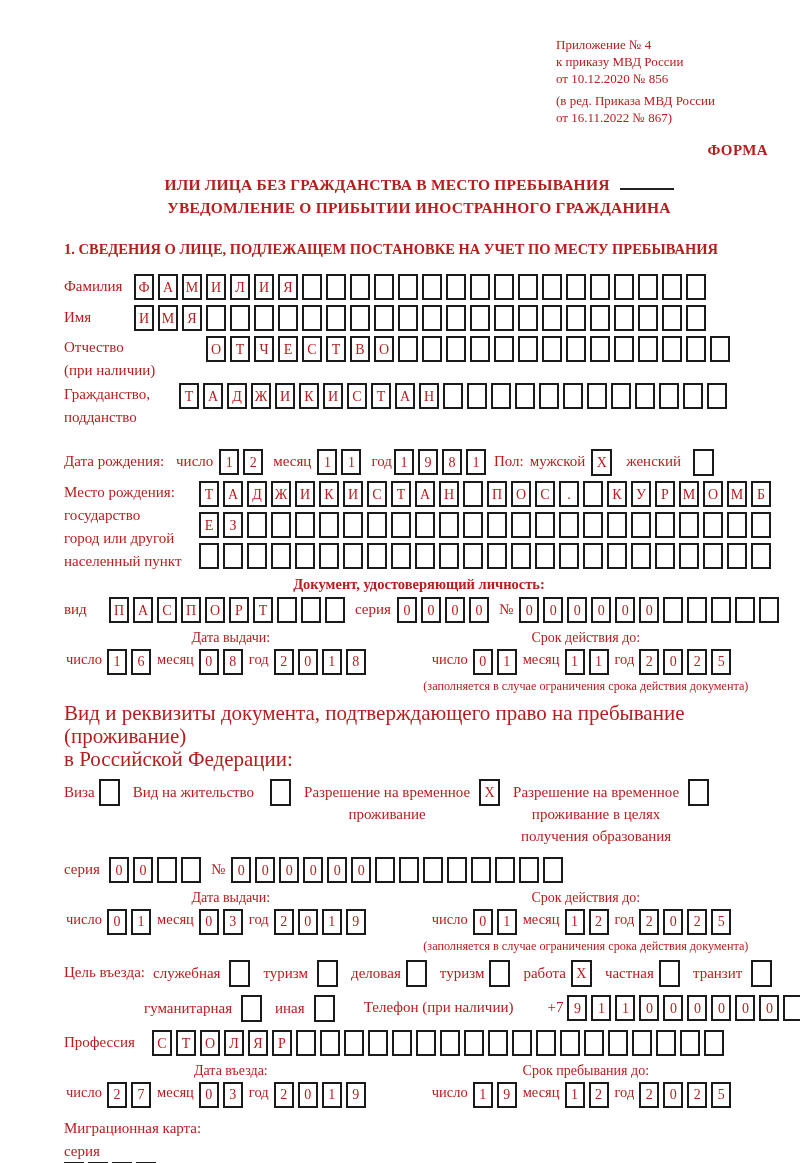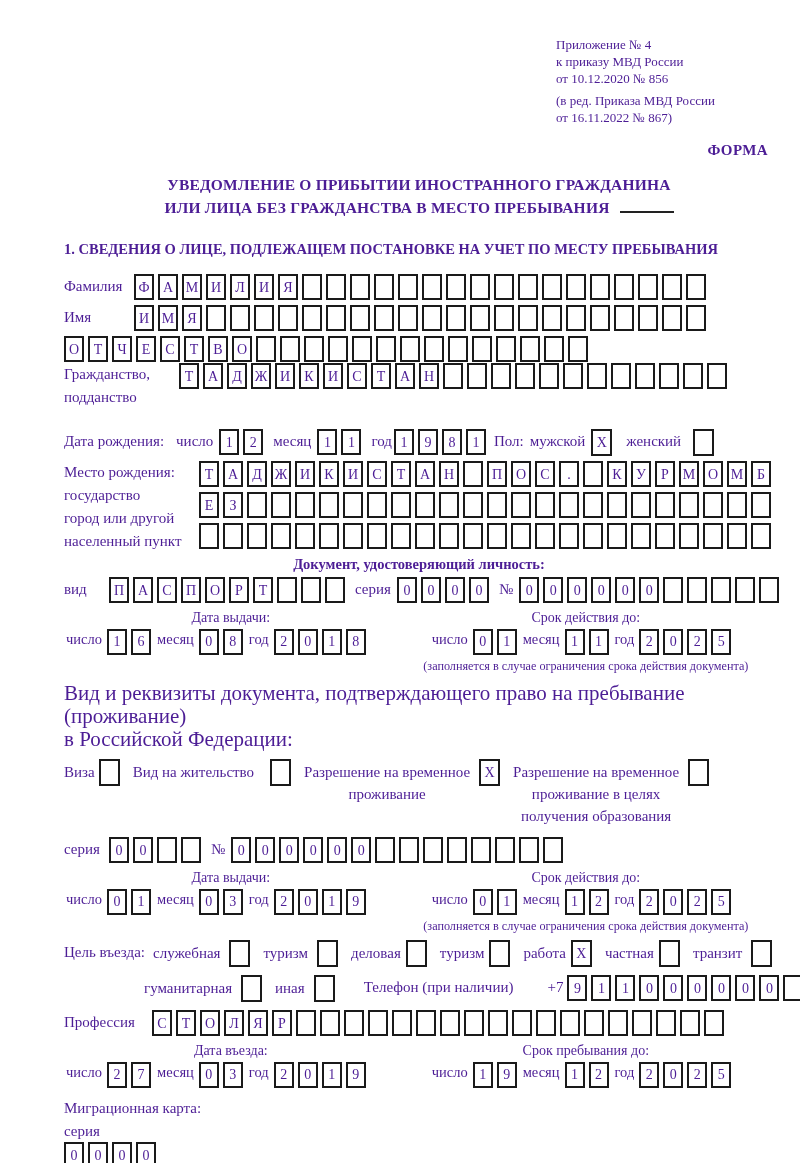--- a/index.html
+++ b/index.html
@@ -1,16 +1,16 @@
 <!DOCTYPE html>
 <html><head>
 <meta charset="utf-8">
 <style>
   html,body{margin:0;padding:0;background:#ffffff;}
-  .page{width:800px;height:1163px;background:#fff;color:#4c1d95;
+  .page{width:800px;height:1163px;background:#fff;color:#b91c1c;
         font-family:"Liberation Serif",serif;box-sizing:border-box;
         padding:36px 26px 10px 64px;overflow:hidden;position:relative;border-radius:11px;}
   
   .hdr{margin-left:492px;font-size:13px;line-height:17px;white-space:nowrap;}
   .hdr-gap{height:5px;}
   .forma{text-align:right;font-weight:bold;font-size:15px;margin-top:16px;padding-right:6px;letter-spacing:.4px;}
   .title{text-align:center;font-weight:bold;font-size:15.5px;line-height:23px;margin-top:14px;letter-spacing:.2px;}
   .blankline{display:inline-block;width:54px;border-bottom:2px solid #222;height:13px;margin-left:10px;}
   .sec{font-weight:bold;font-size:14.5px;margin-top:22px;margin-bottom:16px;}
   
@@ -53,24 +53,24 @@
     <div>Приложение № 4</div>
     <div>к приказу МВД России</div>
     <div>от 10.12.2020 № 856</div>
     <div class="hdr-gap"></div>
     <div>(в ред. Приказа МВД России</div>
     <div>от 16.11.2022 № 867)</div>
   </div>
   <div class="forma">ФОРМА</div>
 
   <div class="title">
-    <div>УВЕДОМЛЕНИЕ О ПРИБЫТИИ ИНОСТРАННОГО ГРАЖДАНИНА</div>
     <div>
       <span>ИЛИ ЛИЦА БЕЗ ГРАЖДАНСТВА В МЕСТО ПРЕБЫВАНИЯ</span><span class="blankline"></span>
     </div>
+    <div>УВЕДОМЛЕНИЕ О ПРИБЫТИИ ИНОСТРАННОГО ГРАЖДАНИНА</div>
   </div>
 
   <div class="sec">1. СВЕДЕНИЯ О ЛИЦЕ, ПОДЛЕЖАЩЕМ ПОСТАНОВКЕ НА УЧЕТ ПО МЕСТУ ПРЕБЫВАНИЯ</div>
 
   <div class="row">
     <div class="lbl w70 nudge">Фамилия</div>
     <div class="cells">
         <span class="cell">Ф</span>
         <span class="cell">А</span>
         <span class="cell">М</span>
@@ -122,20 +122,24 @@
         <span class="cell"></span>
         <span class="cell"></span>
         <span class="cell"></span>
         <span class="cell"></span>
         <span class="cell"></span>
         <span class="cell"></span>
       </div>
   </div>
 
   <div class="row" style="margin-bottom:1px;">
+    <div class="lbl w142 labelcol">
+      <div>Отчество</div>
+      <div>(при наличии)</div>
+    </div>
     <div class="cells">
         <span class="cell">О</span>
         <span class="cell">Т</span>
         <span class="cell">Ч</span>
         <span class="cell">Е</span>
         <span class="cell">С</span>
         <span class="cell">Т</span>
         <span class="cell">В</span>
         <span class="cell">О</span>
         <span class="cell"></span>

